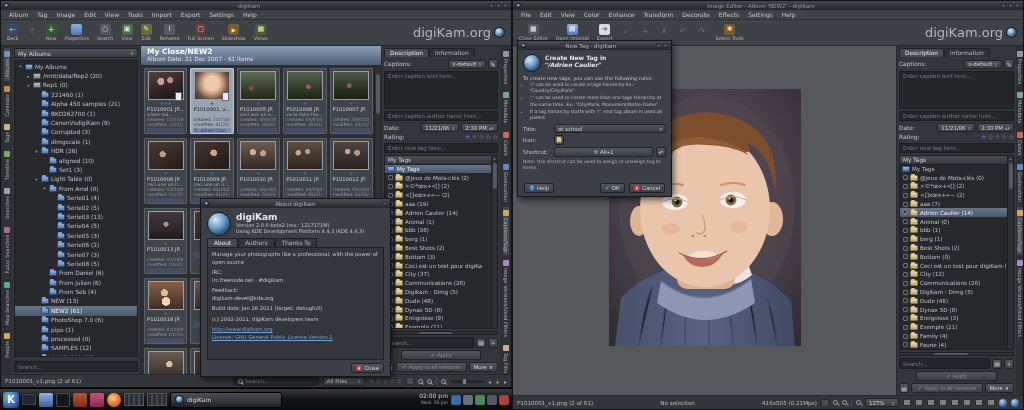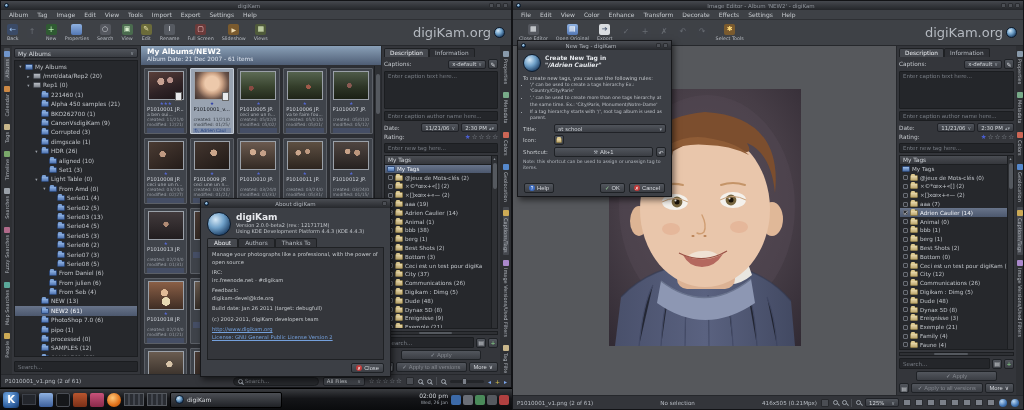--- a/index.html
+++ b/index.html
@@ -519,21 +519,21 @@
             <span>SAMPLES2 (55)</span>
           </div>
         </div>
       <div class="vscroll" style="position:relative;height:0;"></div>
       <div class="well search-well">
           <span class="ph-text">Search...</span>
         </div>
     </div>
     <div class="center">
       <div class="album-header">
-        <div class="ah-title">My Albums/NEW2</div>
+        <div class="ah-title">My Close/NEW2</div>
         <div class="ah-sub">Album Date: 21 Dec 2007 - 61 items</div>
       </div>
       <div class="grid">
 
       <div class="cell badge">
             <div class="thumbwrap">
               <div class="thumb ph-kids-dark"></div>
               <span class="vbadge"></span>
             </div>
             <div class="cstars">★★★</div>

